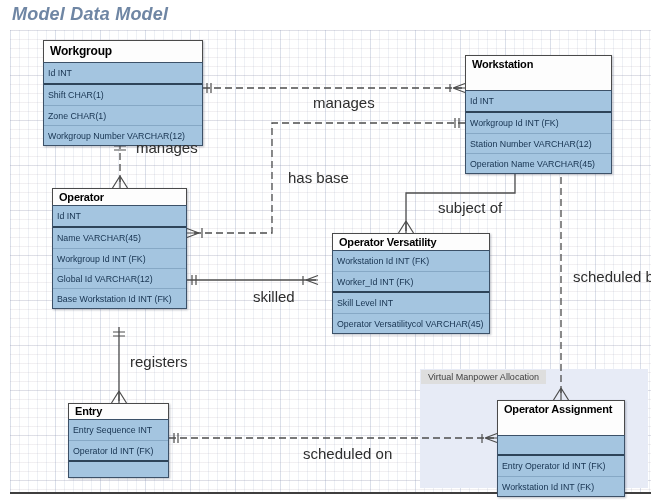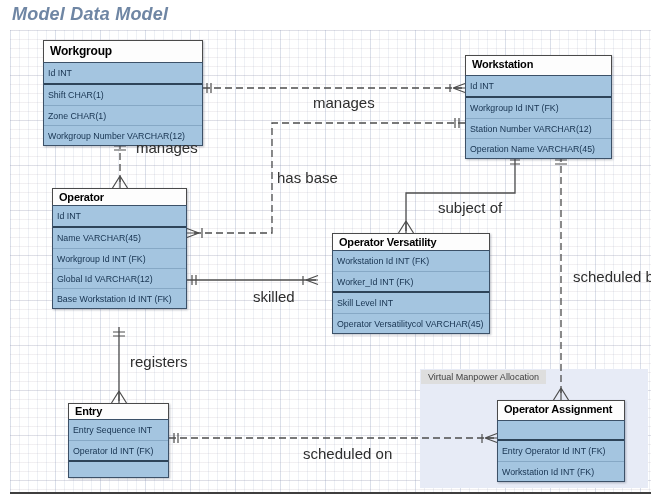--- a/index.html
+++ b/index.html
@@ -35,21 +35,21 @@
   svg.wires path { fill:none; stroke:#4d4d4d; stroke-width:1.3px; }
   svg.wires path.dashed { stroke-dasharray:7 4; }
   svg.wires path.deco { stroke-width:1.2px; }
   .entity {
     position:absolute; z-index:4;
     filter:drop-shadow(1.5px 1.5px 1px rgba(60,70,90,.35));
   }
   .entity-header {
     background:#fdfdfd; border:1px solid #4a4a4a; border-bottom:none;
     font-weight:bold; font-size:11px; color:#000;
-    height:20px; line-height:17px; padding-left:6px;
+    height:35px; line-height:17px; padding-left:6px;
     white-space:nowrap; overflow:hidden; letter-spacing:-.2px;
   }
   .entity-body {
     background:#a4c5e0; border:1.3px solid #3c5168; border-radius:0; overflow:hidden;
   }
   .erow {
     height:20px; line-height:20px; font-size:8.8px; color:#16324f;
     padding-left:4px; white-space:nowrap; overflow:hidden;
   }
   .erow + .erow { border-top:1px solid #86a8c5; }
@@ -63,21 +63,21 @@
   #e-versatility .entity-header { height:17px; line-height:16px; }
   #e-entry       { left:68px;  top:403px; width:101px; }
   #e-entry .entity-header { height:16px; line-height:15px; }
   #e-assignment  { left:497px; top:400px; width:128px; }
   .spacer-15 { height:15px; }
   .spacer-18 { height:18px; border-bottom:0; }
   .entity-body .spacer-18 + .pk-divider { border-top:2px solid #2e4459; }
   .rel-label { position:absolute; z-index:5; font-size:15px; color:#2e2e2e; white-space:nowrap; }
   #rl-0 { left:313px; top:94px; }
   #rl-1 { left:136px; top:139px; }
-  #rl-2 { left:277px; top:169px; }
+  #rl-2 { left:288px; top:169px; }
   #rl-3 { left:438px; top:199px; }
   #rl-4 { left:253px; top:288px; }
   #rl-5 { left:130px; top:353px; }
   #rl-6 { left:303px; top:445px; }
   #rl-7 { left:573px; top:268px; }
 </style>
 </head>
 <body>
 
 <div class="page">

